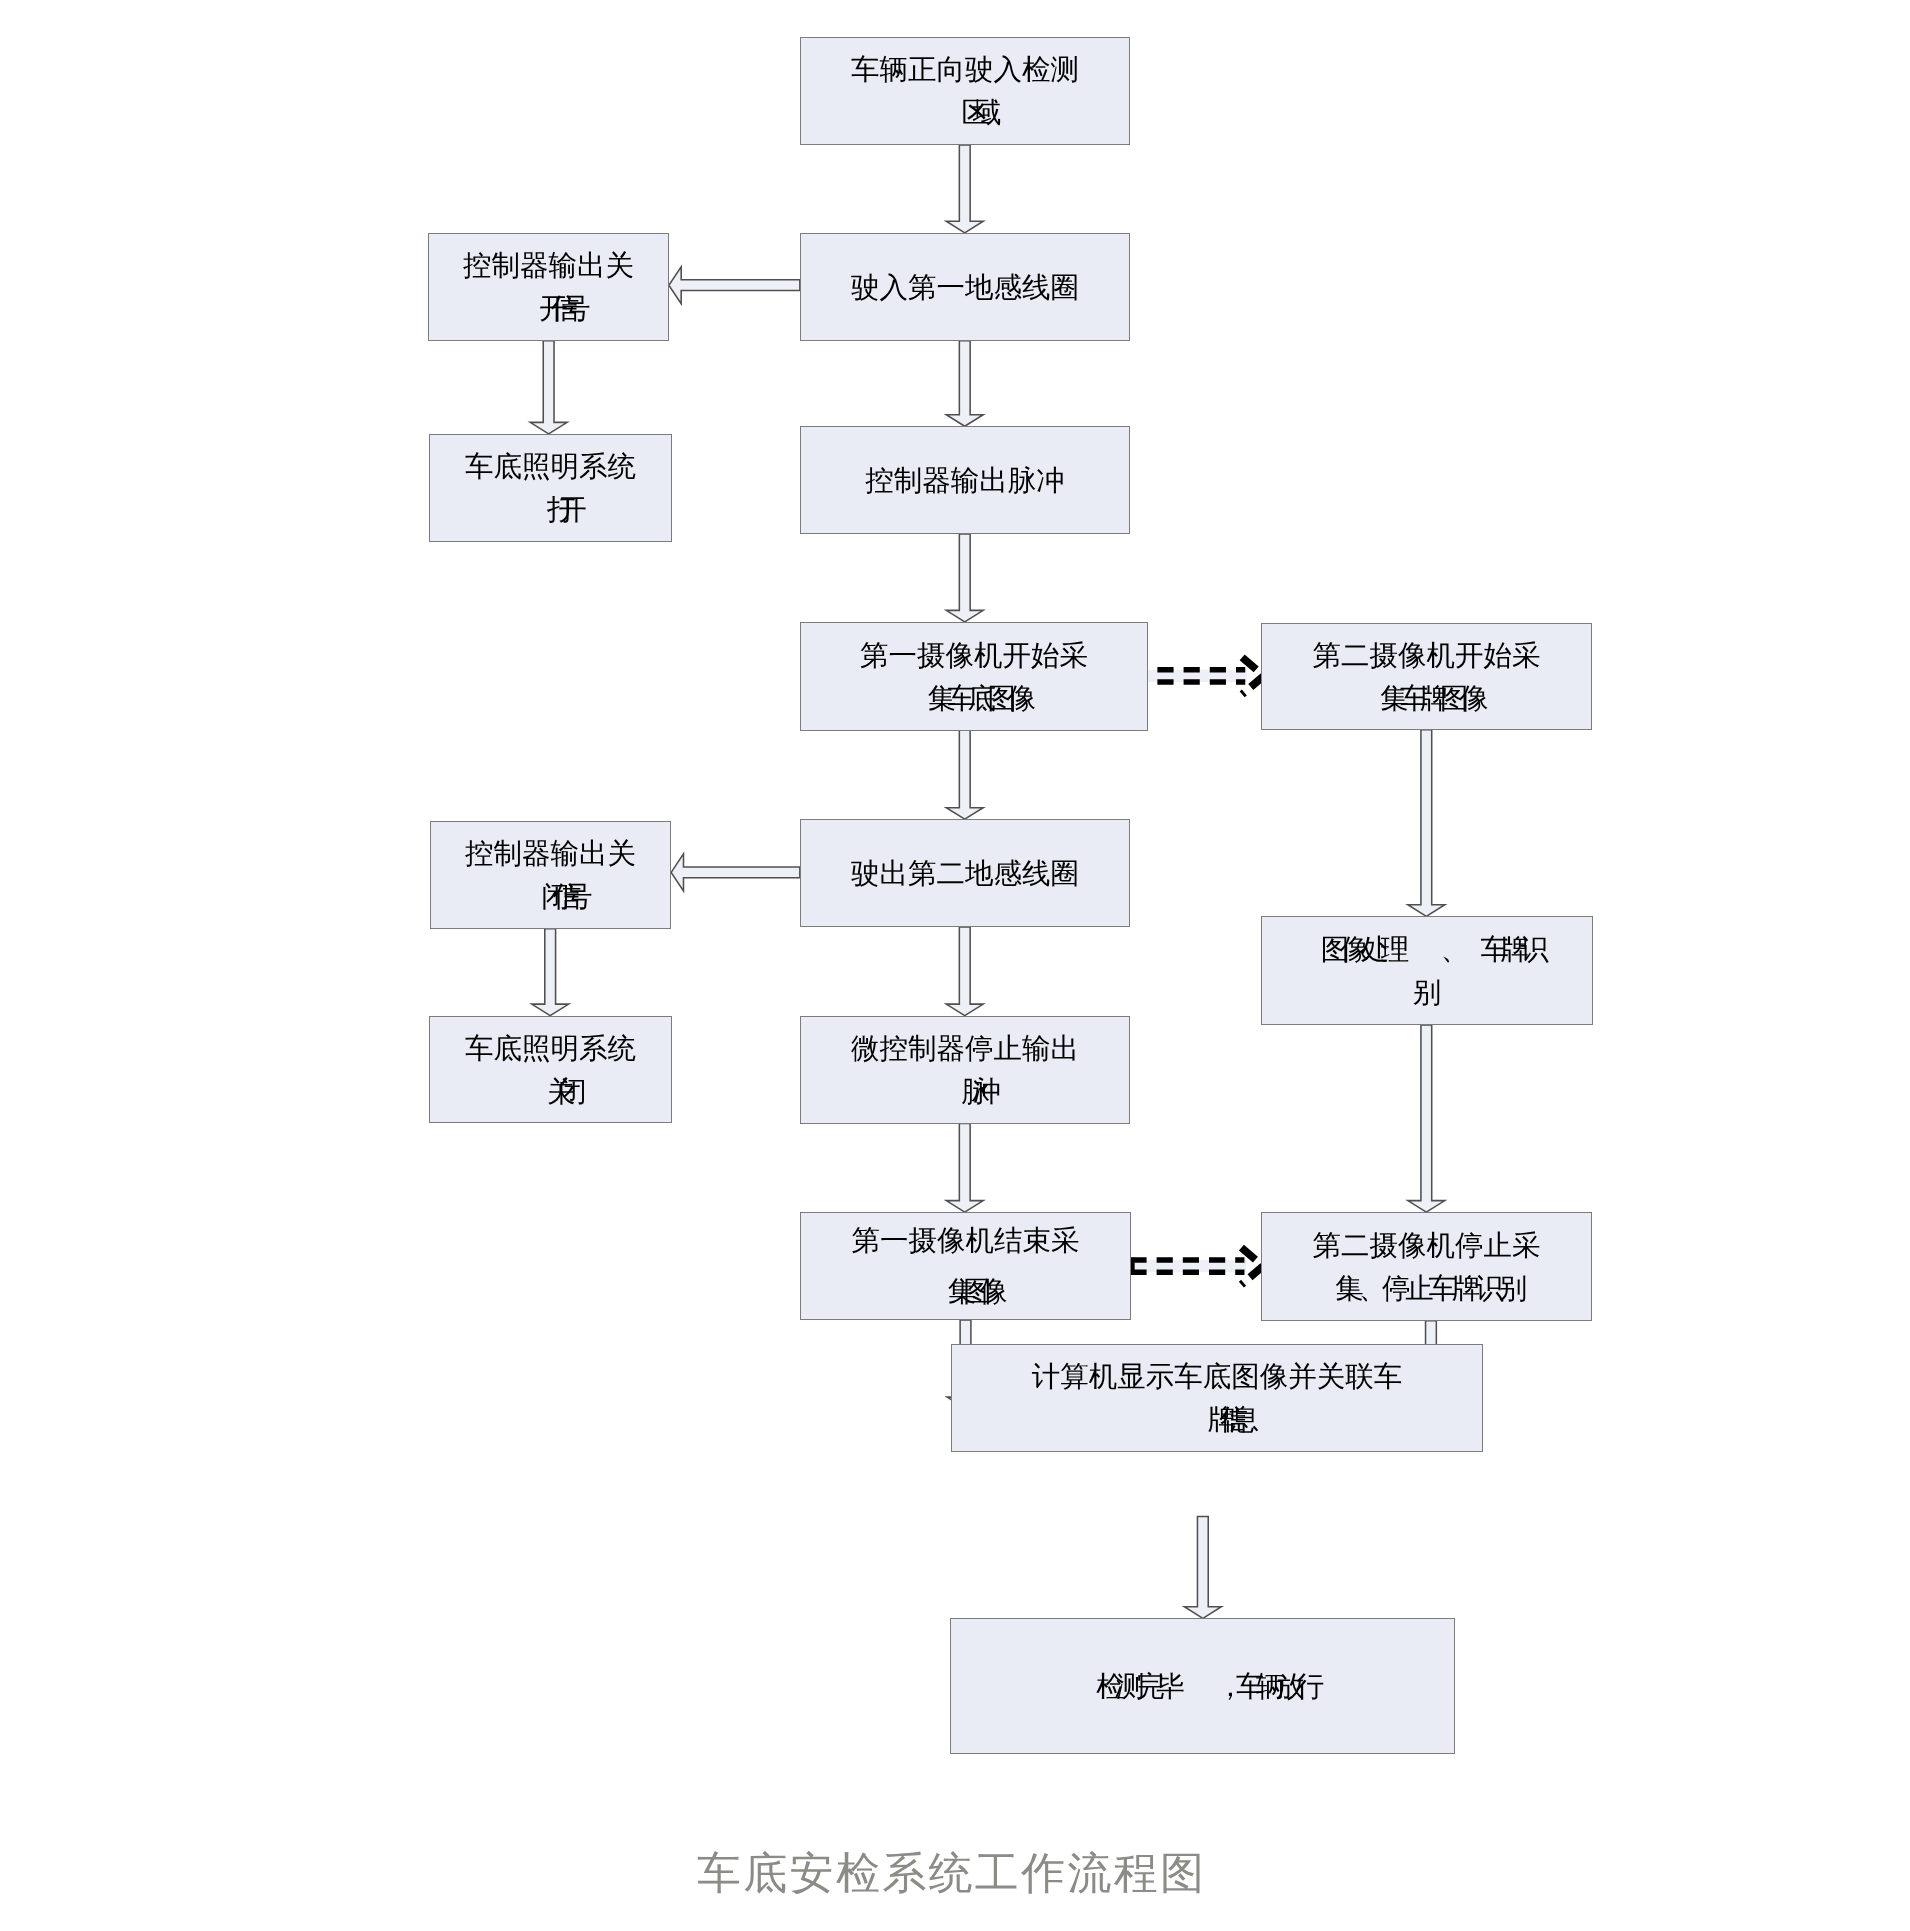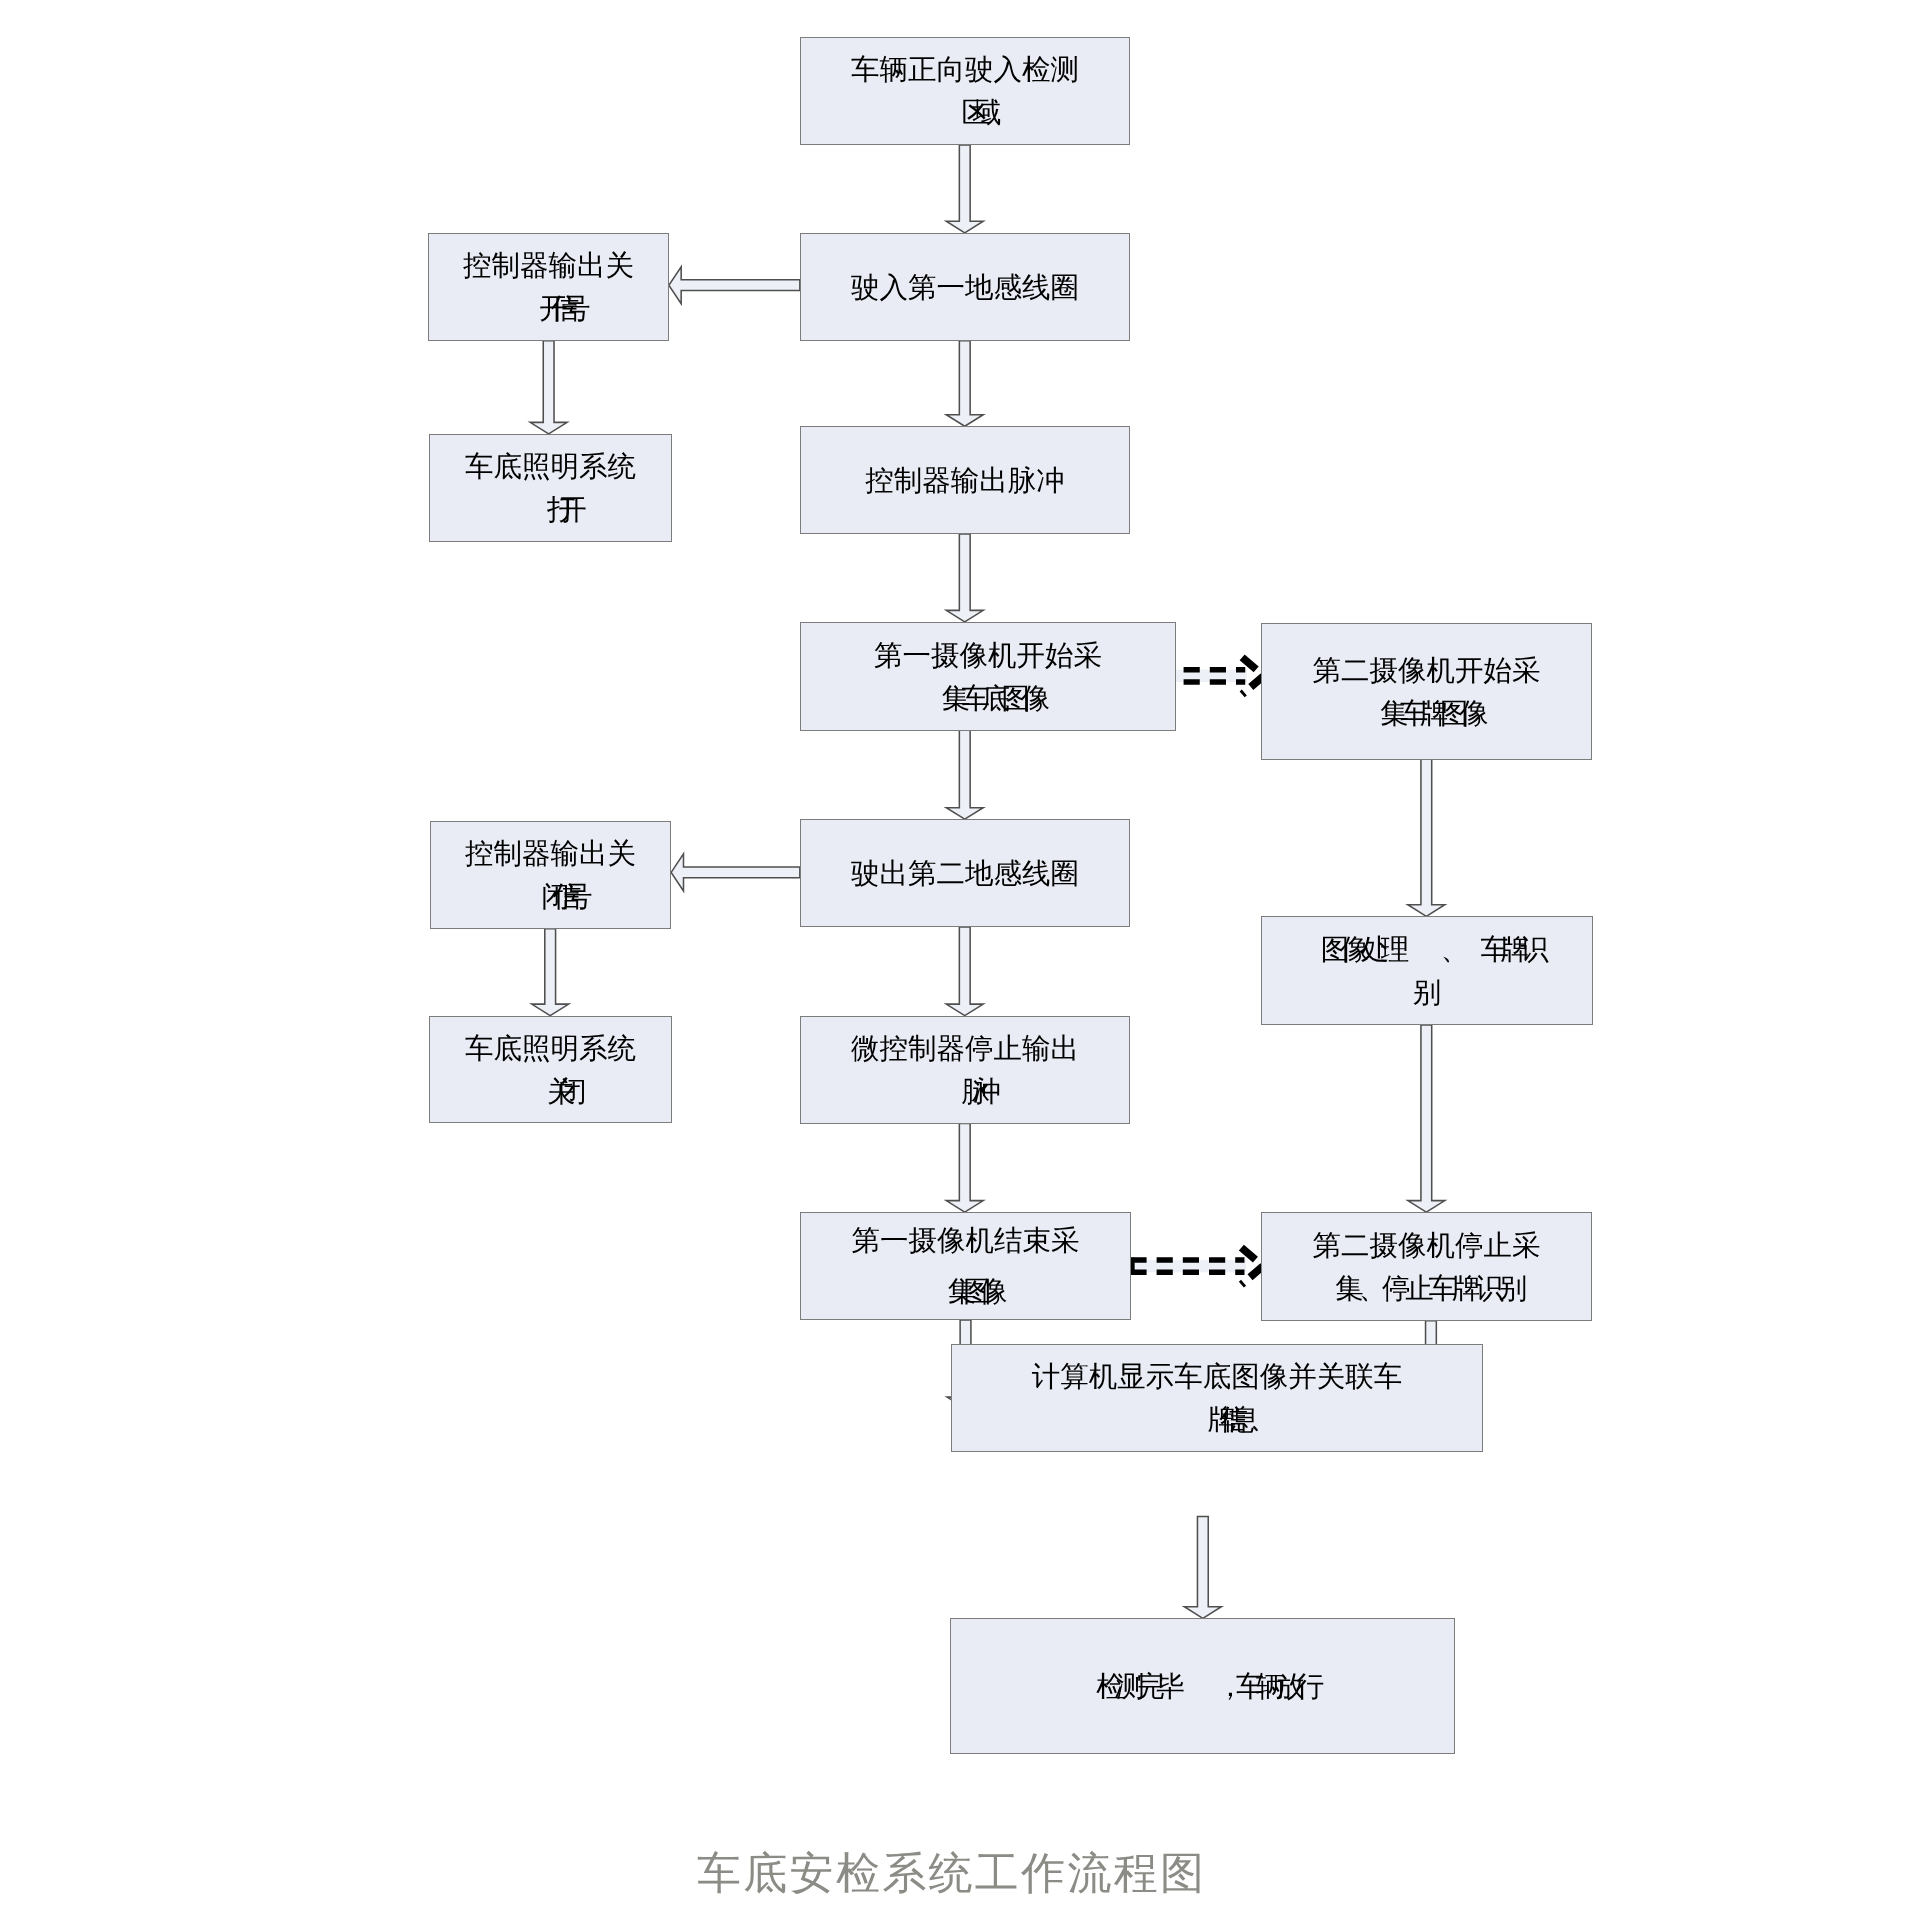--- a/index.html
+++ b/index.html
@@ -86,26 +86,26 @@
 
   <div class="box" style="left:429px;top:434px;width:243px;height:108px">
     <div>车底照明系统</div>
     <div class="sq60">打开</div>
   </div>
 
   <div class="box" style="left:800px;top:426px;width:330px;height:108px">
     <div>控制器输出脉冲</div>
   </div>
 
-  <div class="box" style="left:800px;top:622px;width:376px;height:109px">
+  <div class="box" style="left:800px;top:622px;width:348px;height:109px">
     <div>第一摄像机开始采</div>
     <div class="sq30">集车底图像</div>
   </div>
 
-  <div class="box" style="left:1261px;top:623px;width:331px;height:137px">
+  <div class="box" style="left:1261px;top:623px;width:331px;height:107px">
     <div>第二摄像机开始采</div>
     <div class="sq30">集车牌图像</div>
   </div>
 
   <div class="box" style="left:800px;top:819px;width:330px;height:108px">
     <div>驶出第二地感线圈</div>
   </div>
 
   <div class="box" style="left:430px;top:821px;width:241px;height:108px">
     <div>控制器输出关</div>

